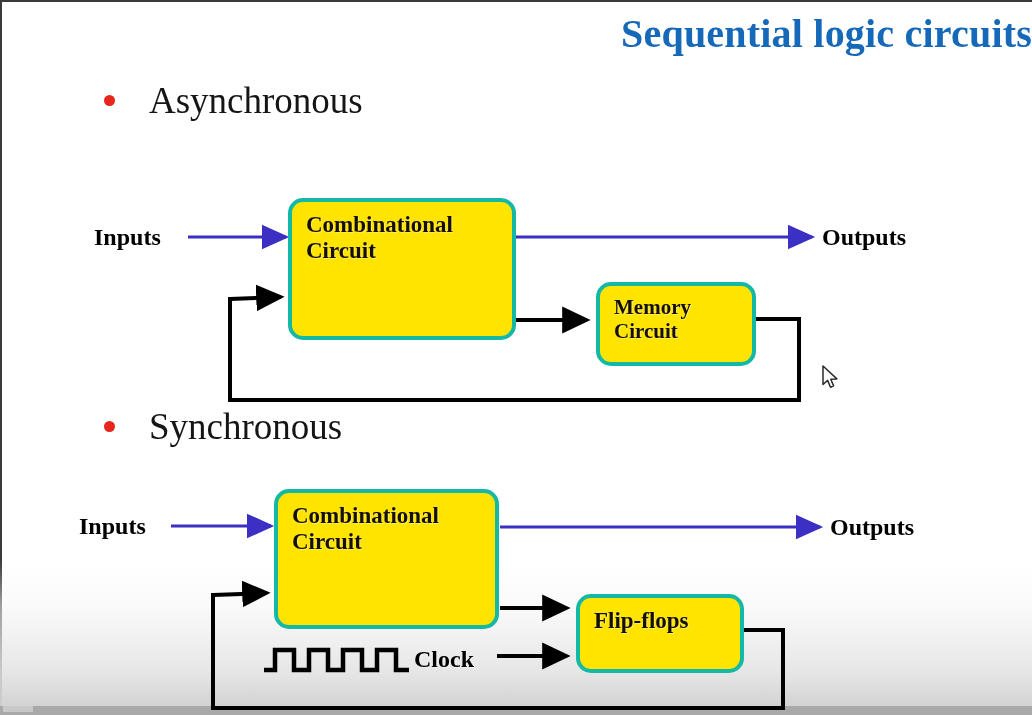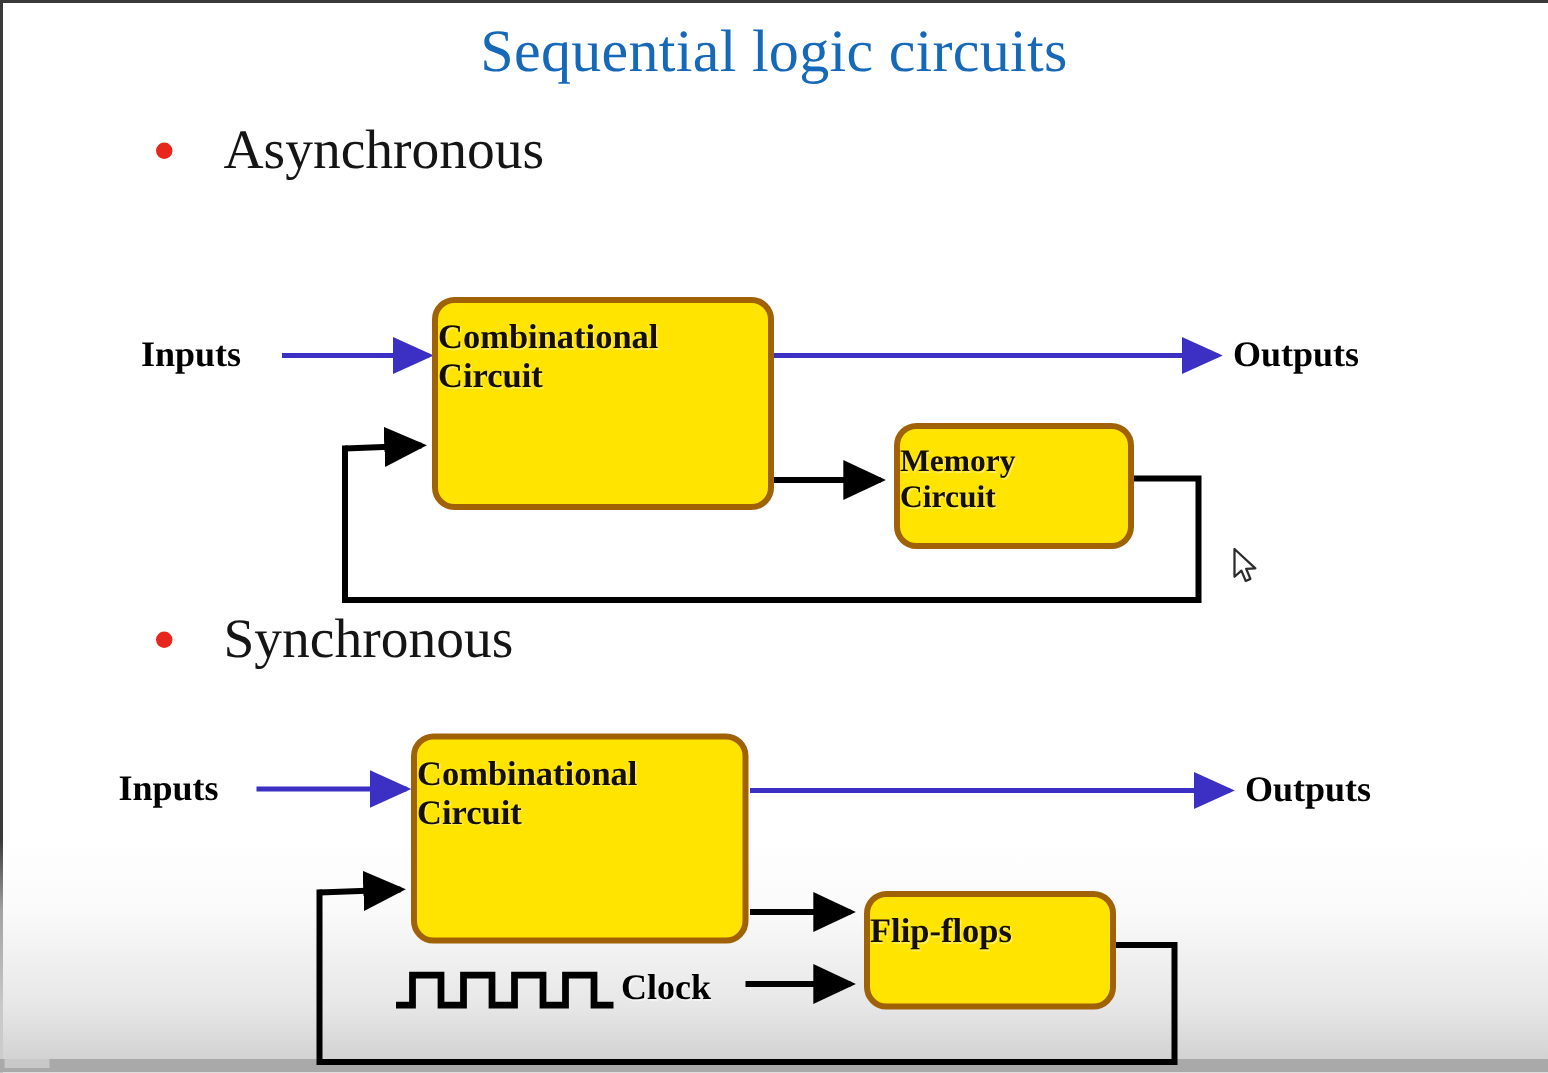--- a/index.html
+++ b/index.html
@@ -46,24 +46,24 @@
   }
   #player-progress {
     position: absolute; left: 3px; bottom: 3px; width: 30px; height: 6px;
     background: #c8c8c8;
   }
 
   
   #title {
     position: absolute;
     left: 0; top: 10px; width: 1032px;
-    text-align: center;
+    text-align: right;
     color: #1668b8;
     font-size: 40px;
-    font-weight: normal;
+    font-weight: bold;
     letter-spacing: 0.2px;
     text-shadow: 1px 1px 0 rgba(255,255,255,0.65);
   }
 
   
   .bullet-row {
     position: absolute;
     display: flex;
     align-items: center;
   }
@@ -80,25 +80,25 @@
     font-weight: normal;
     line-height: 1;
   }
   #bullet-async { left: 104px; top: 82px; }
   #bullet-sync  { left: 104px; top: 408px; }
 
   
   .ybox {
     position: absolute;
     background: #ffe400;
-    border: 4px solid #a16207;
+    border: 4px solid #14b8a6;
     border-radius: 15px;
     color: #140f00;
     font-weight: bold;
-    padding: 10px 12px 8px 0;
+    padding: 10px 12px 8px 14px;
     line-height: 1.12;
     text-shadow: 1px 1px 0 rgba(255,255,255,0.35);
     z-index: 6;
   }
   #box-comb-1 { left: 288px; top: 198px; width: 228px; height: 142px; font-size: 23px; }
   #box-mem    { left: 596px; top: 282px; width: 160px; height: 84px;  font-size: 21px; }
   #box-comb-2 { left: 274px; top: 489px; width: 225px; height: 140px; font-size: 23px; }
   #box-ff     { left: 576px; top: 594px; width: 168px; height: 79px;  font-size: 23px;
                 display: flex; align-items: flex-start; }
   .ybox .ln { display: block; }

